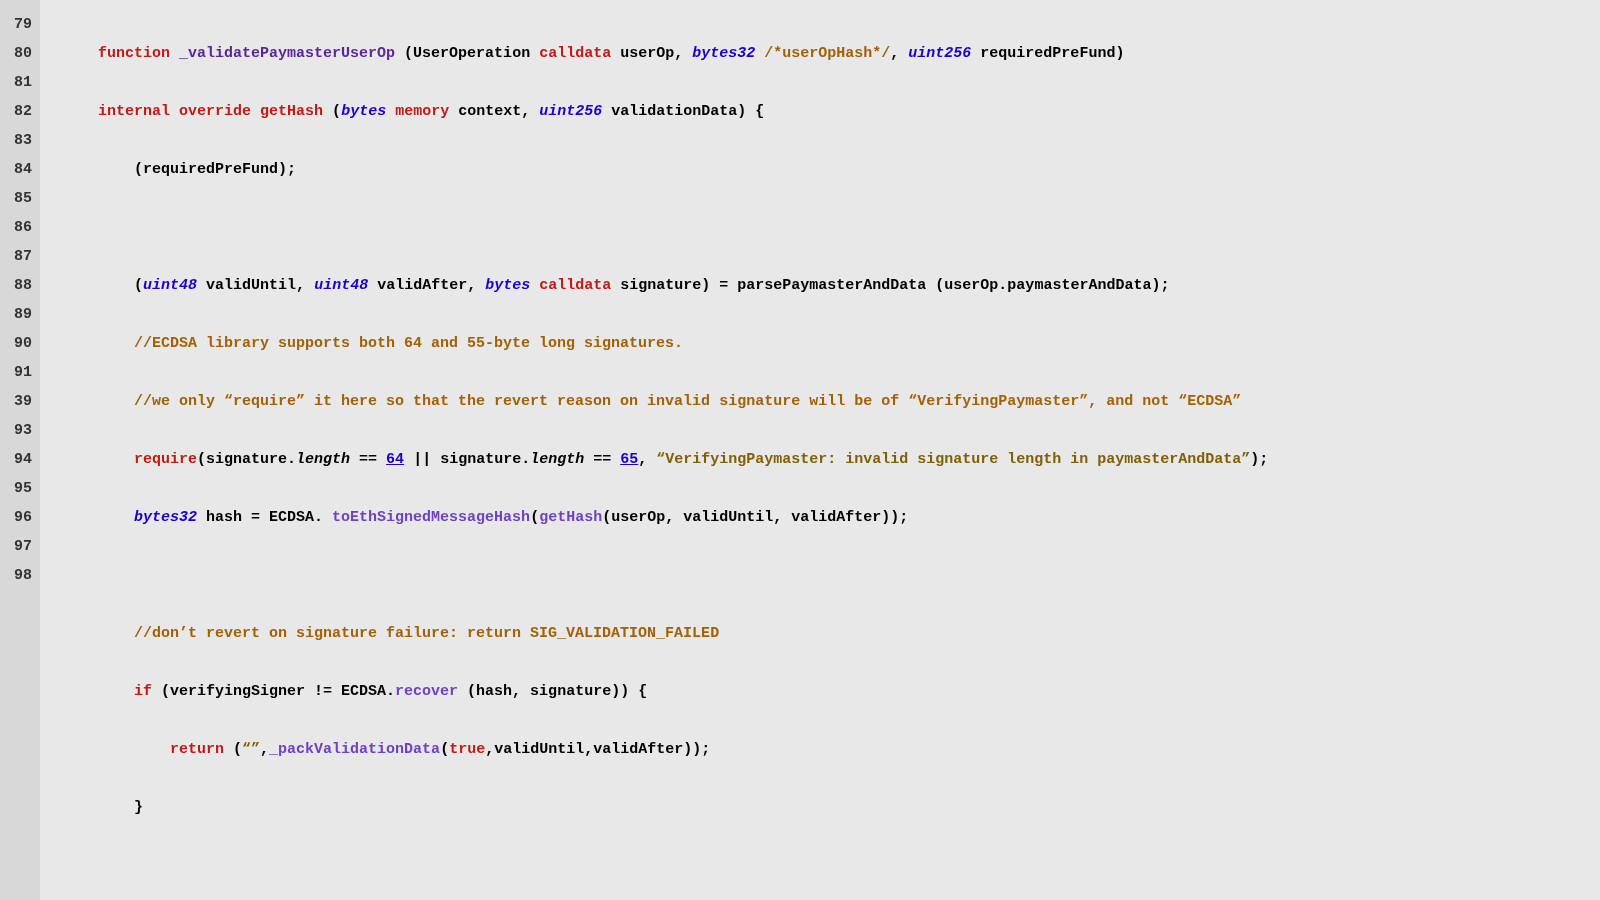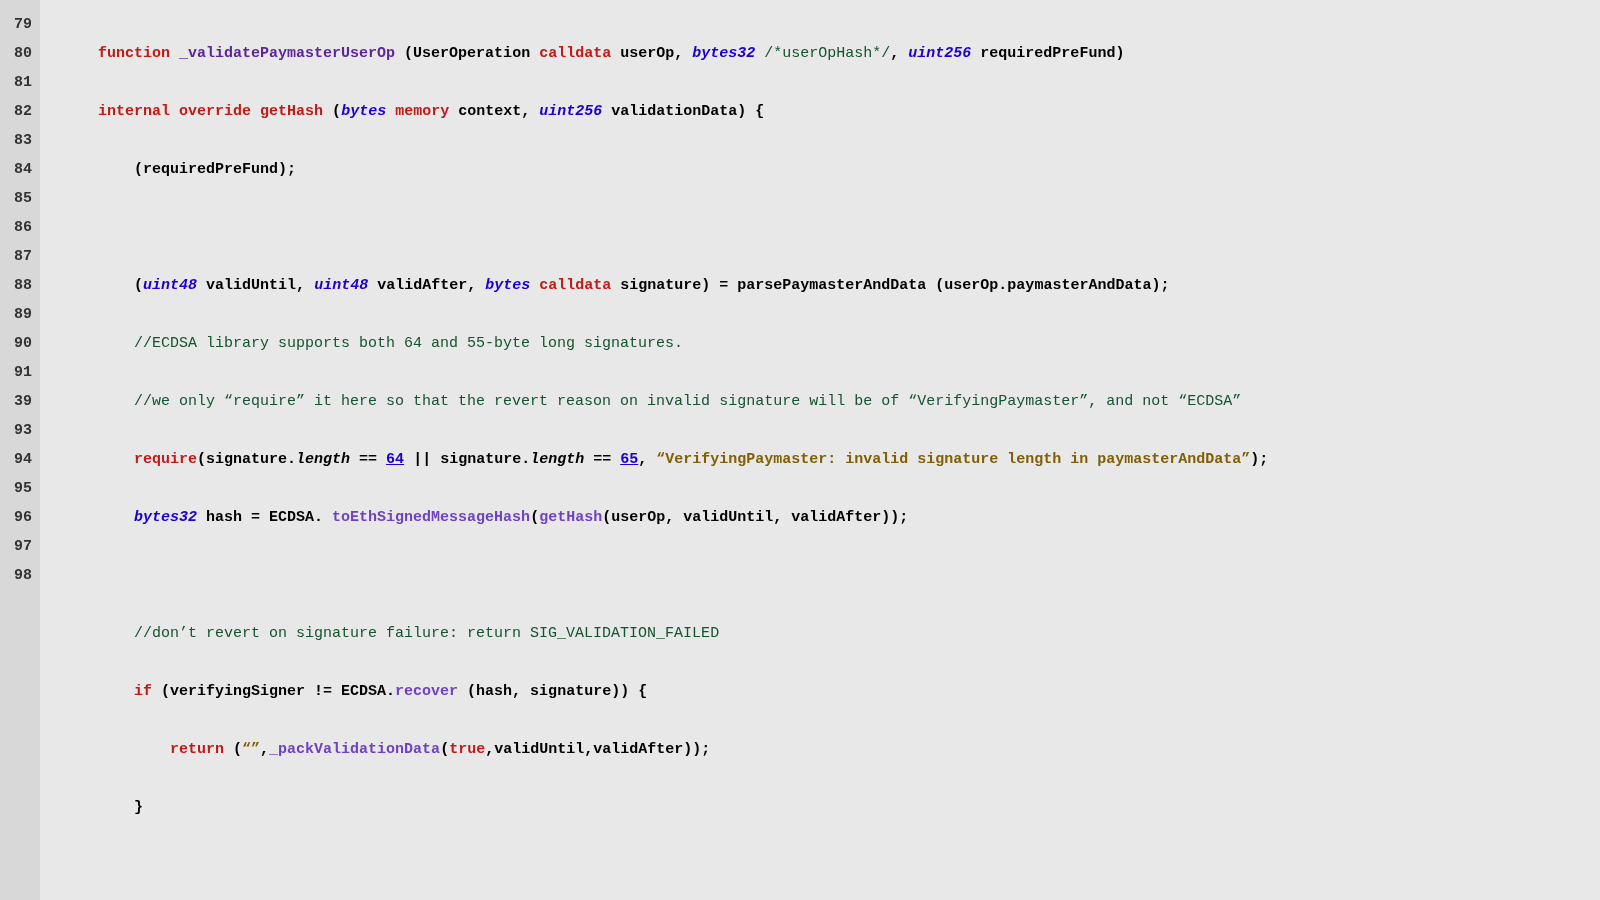--- a/index.html
+++ b/index.html
@@ -29,21 +29,21 @@
     line-height: 29px;
     white-space: pre;
     overflow-x: auto;
     font-weight: bold;
   }
   .code-line { min-height: 29px; }
   .kw { color: #c41a16; }      
   .type { color: #1c00cf; font-style: italic; }    
   .str { color: #815f03; }     
   .num { color: #1c00cf; text-decoration: underline; }      
-  .comment { color: #14532d; font-weight: normal; } 
+  .comment { color: #a16207; font-weight: bold; } 
   .purple { color: #6f42c1; }  
   .plain { color: #000; }
   .italic { font-style: italic; }
   .bluefn { color: #5c2699; }
 </style>
 </head>
 <body>
 
 <div class="code-container">
   <div class="gutter">

